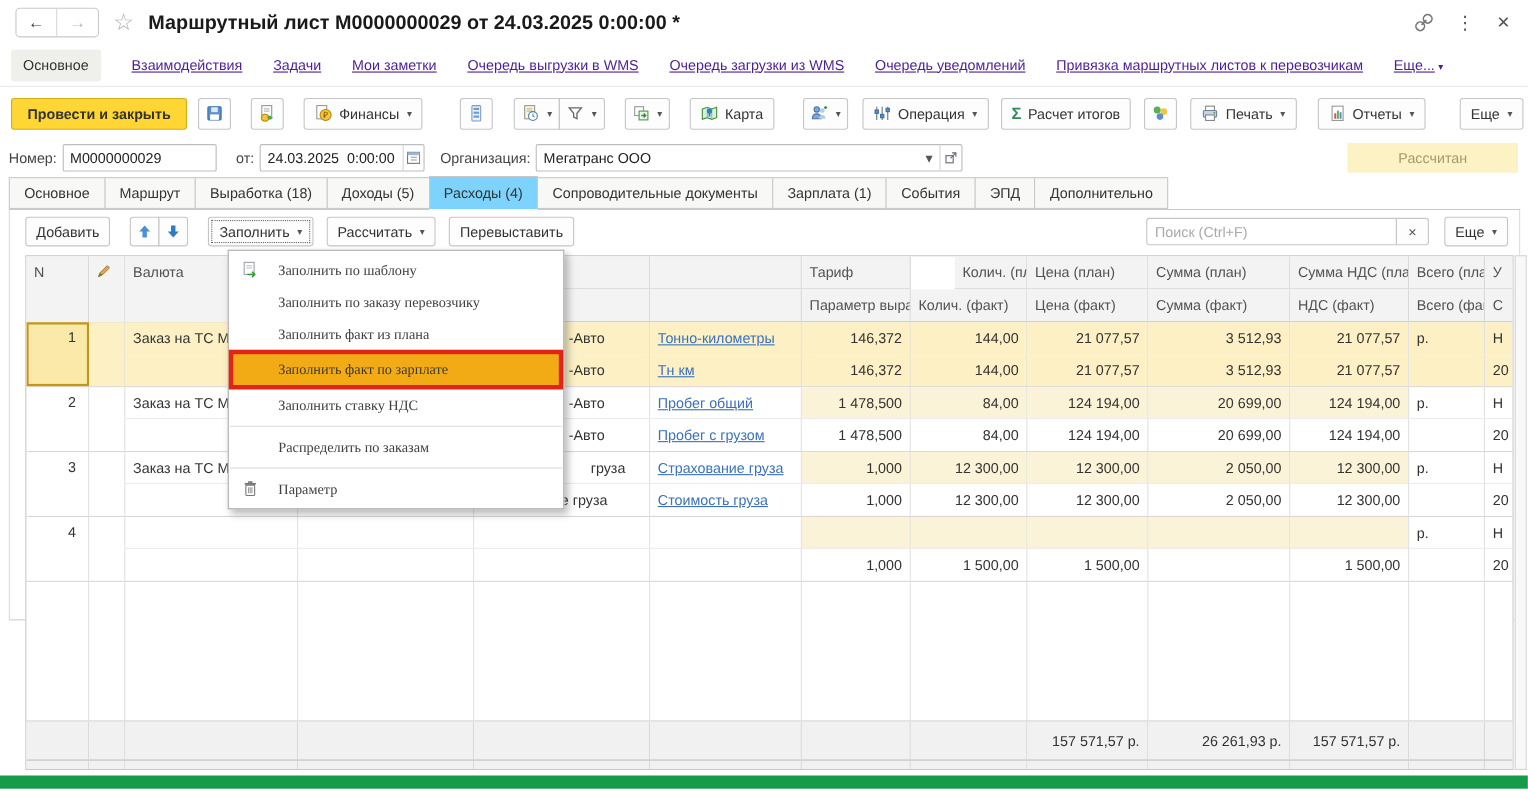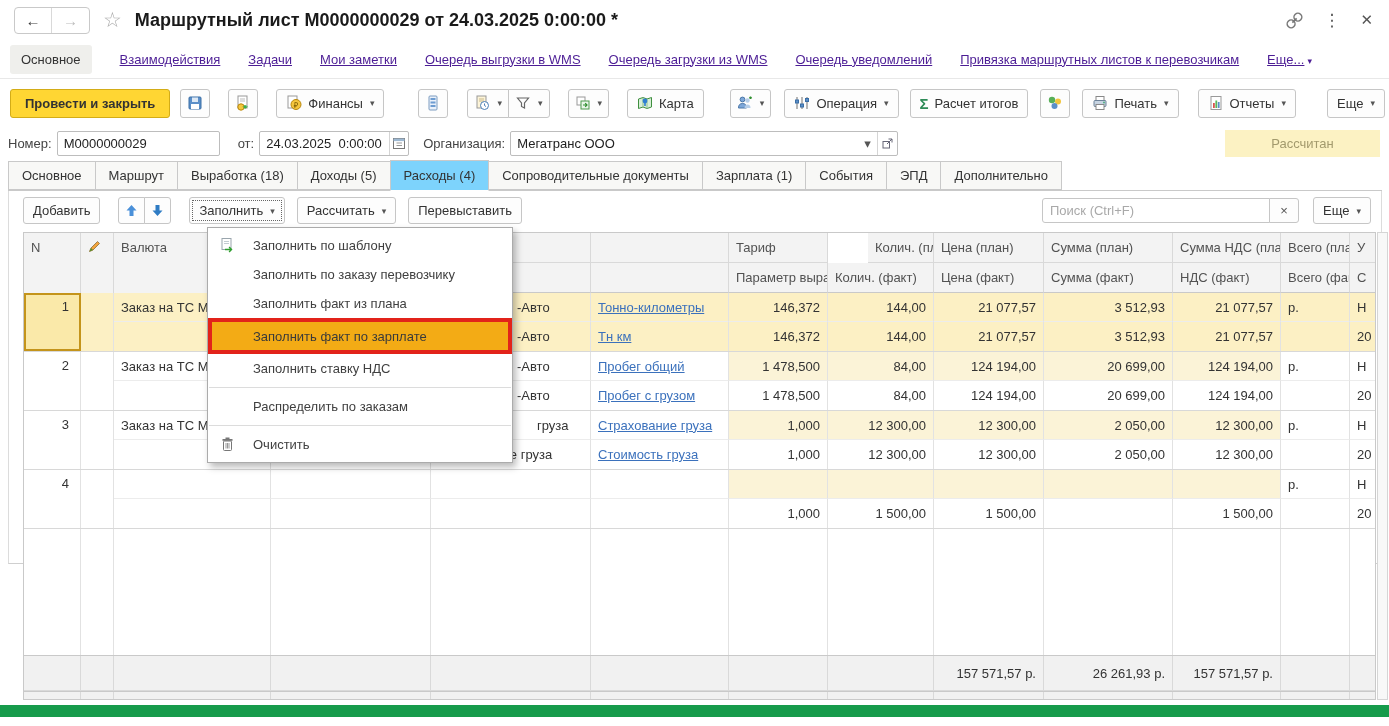--- a/index.html
+++ b/index.html
@@ -67,21 +67,21 @@
   .ncell { justify-content:flex-end; padding-right:11px; }
   .nfocus { outline:2px solid #c4941b; outline-offset:-2px; background:#fae9a9 !important; }
   .link { color:#3b71bc; text-decoration:underline; cursor:pointer; }
   .filler { height:126px; }
   .filler .c { height:126px; border-bottom:none; }
   .foot { border-top:1px solid #c9c9c9; }
   .foot .c { background:#f1f1f1; height:35px; border-right:1px solid #d9d9d9; border-bottom:1px solid #d9d9d9; color:#333; }
   .foot2 .c { height:12px; border-bottom:none; }
   .vscroll { position:absolute; left:1368px; top:41px; width:11px; height:468px; background:#f8f8f8; border:1px solid #d5d5d5; }
   
-  .menu { position:absolute; left:207px; top:227px; width:306px; background:#fff; border:1px solid #ababab; box-shadow:3px 4px 7px rgba(0,0,0,.28); z-index:50; padding:3px 0; }
+  .menu { position:absolute; left:207px; top:227px; width:306px; background:#fff; border:1px solid #ababab; box-shadow:3px 4px 7px rgba(0,0,0,.28); z-index:50; padding:3px 0;font-family:Liberation Serif, serif; }
   .mi { height:29px; display:flex; align-items:center; padding-left:45px; color:#404040; position:relative; cursor:pointer; }
   .mi .mico { position:absolute; left:11px; top:6px; width:17px; height:17px; }
   .mi.hl { height:36px; border:4px solid #e2231a; background:#f3ab15; padding-left:41px; color:#3a3a3a; }
   .msep { border-top:1px solid #dcdcdc; margin:4px 1px; }
   
   .green-bar { position:absolute; left:0; top:705px; width:1389px; height:12px; background:#169b4b; }
   svg { display:block; }
 </style>
 </head>
 <body>
@@ -265,21 +265,21 @@
   </div>
   <div class="btn" style="margin-left:31px;">
     <span>Еще</span>
       <span class="caret">▾</span>
   </div>
 
 </div>
 
 <div class="fields">
   <span class="fld-label">Номер:</span>
-  <div class="inputbox" style="width:163px;">
+  <div class="inputbox" style="width:140px;">
     <input readonly="" value="М0000000029" style="">
   </div>
   <span class="fld-label" style="margin-left:18px;">от:</span>
   <div class="inputbox" style="width:150px;">
     <input readonly="" value="24.03.2025  0:00:00" style="">
     <span class="in-btn">
         <svg width="12" height="12" viewBox="0 0 12 12">
           <rect x="0.5" y="1.5" width="11" height="10" fill="#fff" stroke="#777"></rect>
           <rect x="0.5" y="1.5" width="11" height="2.6" fill="#9db8d2"></rect>
           <line x1="3.5" y1="6" x2="9" y2="6" stroke="#999"></line>
@@ -590,17 +590,17 @@
     <span class="mico">
         <svg width="17" height="17" viewBox="0 0 17 17">
           <rect x="4.5" y="5" width="8" height="9.5" rx="1" fill="#fff" stroke="#777"></rect>
           <line x1="7" y1="7" x2="7" y2="12.5" stroke="#999"></line>
           <line x1="8.5" y1="7" x2="8.5" y2="12.5" stroke="#999"></line>
           <line x1="10" y1="7" x2="10" y2="12.5" stroke="#999"></line>
           <rect x="3.5" y="3" width="10" height="1.8" fill="#777"></rect>
           <rect x="6.5" y="1.5" width="4" height="1.5" fill="#777"></rect>
         </svg>
       </span>
-    <span>Очистить</span>
+    <span>Параметр</span>
   </div>
 </div>
 
 <div class="green-bar"></div>
 
 </body></html>

